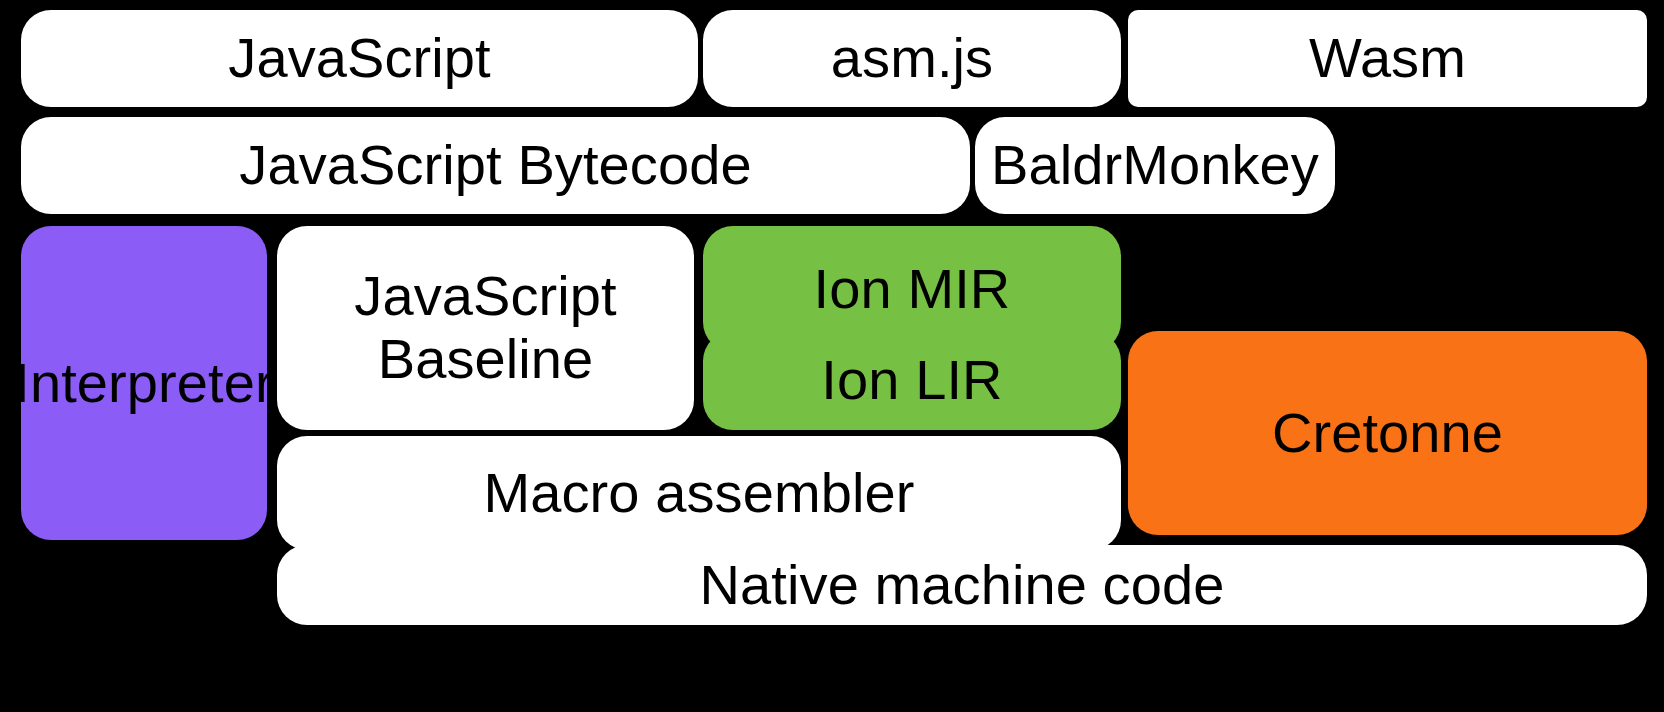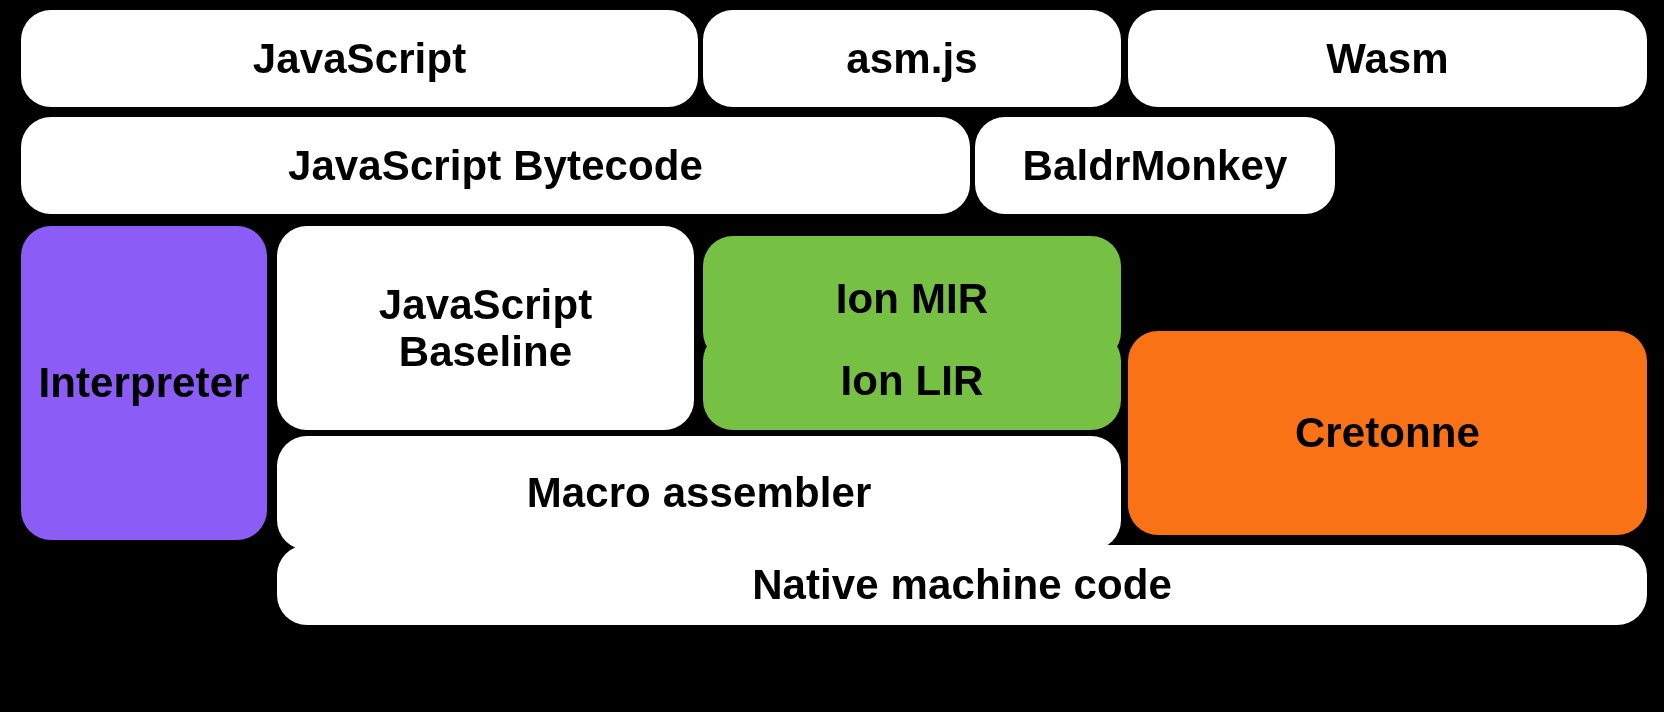--- a/index.html
+++ b/index.html
@@ -19,42 +19,42 @@
   }
   .box {
     position: absolute;
     box-sizing: border-box;
     display: flex;
     align-items: center;
     justify-content: center;
     text-align: center;
     border-radius: 30px;
     color: #000000;
-    font-size: 42px;
+    font-size: 56px;
     line-height: 1.12;
-    font-weight: 700;
+    font-weight: 400;
     letter-spacing: 0.1px;
     white-space: pre-line;
     padding: 2px 10px;
   }
   .fill-white { background: #ffffff; }
   .fill-gray  { background: #8b5cf6; }
   .fill-green { background: #76c043; }
   .fill-pink  { background: #f97316; }
 </style>
 </head>
 <body>
 
 <div id="canvas" style="background: rgb(0, 0, 0);">
     <div class="box fill-white" style="left: 21px; top: 10px; width: 677px; height: 97px;">JavaScript</div>
     <div class="box fill-white" style="left: 703px; top: 10px; width: 418px; height: 97px;">asm.js</div>
-    <div class="box fill-white" style="left: 1128px; top: 10px; width: 519px; height: 97px;">Wasm</div>
+    <div class="box fill-white" style="left: 1128px; top: 10px; width: 519px; height: 97px; border-radius: 10px;">Wasm</div>
     <div class="box fill-white" style="left: 21px; top: 117px; width: 949px; height: 97px;">JavaScript Bytecode</div>
     <div class="box fill-white" style="left: 975px; top: 117px; width: 360px; height: 97px;">BaldrMonkey</div>
     <div class="box fill-gray" style="left: 21px; top: 226px; width: 246px; height: 314px;">Interpreter</div>
     <div class="box fill-white" style="left: 277px; top: 226px; width: 417px; height: 204px;">JavaScript
 Baseline</div>
-    <div class="box fill-green" style="left: 703px; top: 236px; width: 418px; height: 126px;">Ion MIR</div>
+    <div class="box fill-green" style="left: 703px; top: 226px; width: 418px; height: 126px;">Ion MIR</div>
     <div class="box fill-green" style="left: 703px; top: 331px; width: 418px; height: 99px;">Ion LIR</div>
     <div class="box fill-pink" style="left: 1128px; top: 331px; width: 519px; height: 204px;">Cretonne</div>
     <div class="box fill-white" style="left: 277px; top: 436px; width: 844px; height: 114px;">Macro assembler</div>
     <div class="box fill-white" style="left: 277px; top: 545px; width: 1370px; height: 80px;">Native machine code</div>
   </div>
 
 </body></html>

